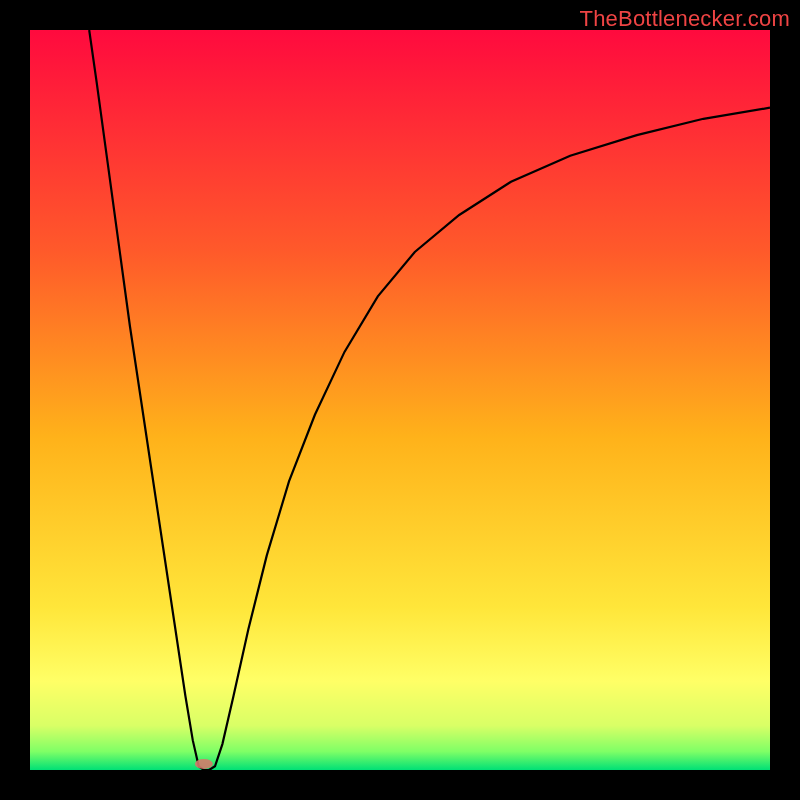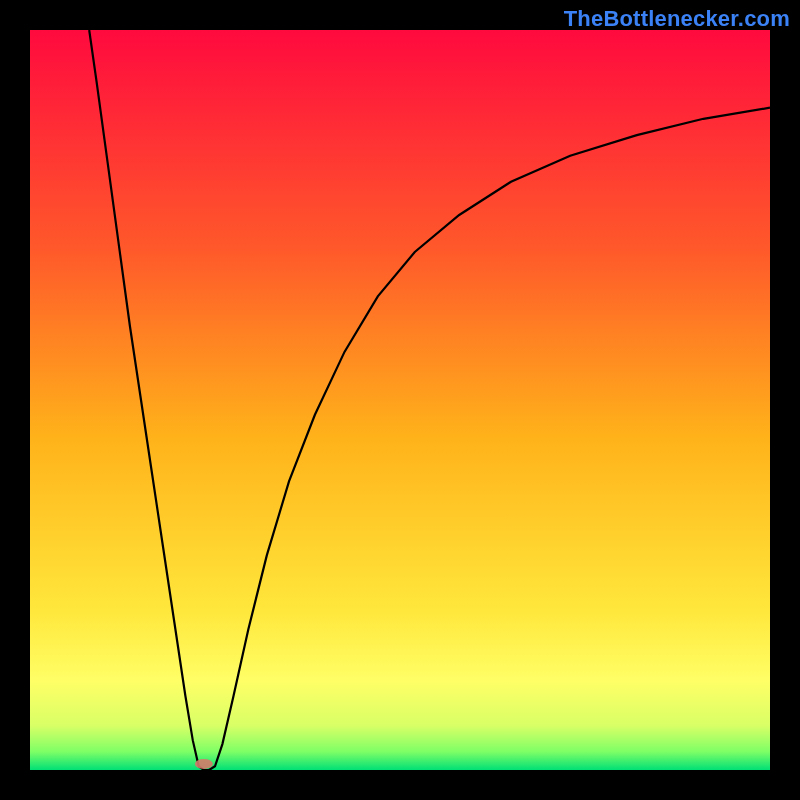--- a/index.html
+++ b/index.html
@@ -23,23 +23,23 @@
     position: absolute;
     left: 0;
     top: 0;
     width: 740px;
     height: 740px;
   }
   .watermark {
     position: absolute;
     top: 6px;
     right: 10px;
-    color: #3b82f6;
+    color: #ef4444;
     font-size: 22px;
-    font-weight: 700;
+    font-weight: 400;
     letter-spacing: 0.2px;
   }
   svg { display: block; }
 </style>
 </head>
 <body>
 
 <div class="frame">
   <svg class="plot" viewBox="0 0 740 740">
     <defs>

